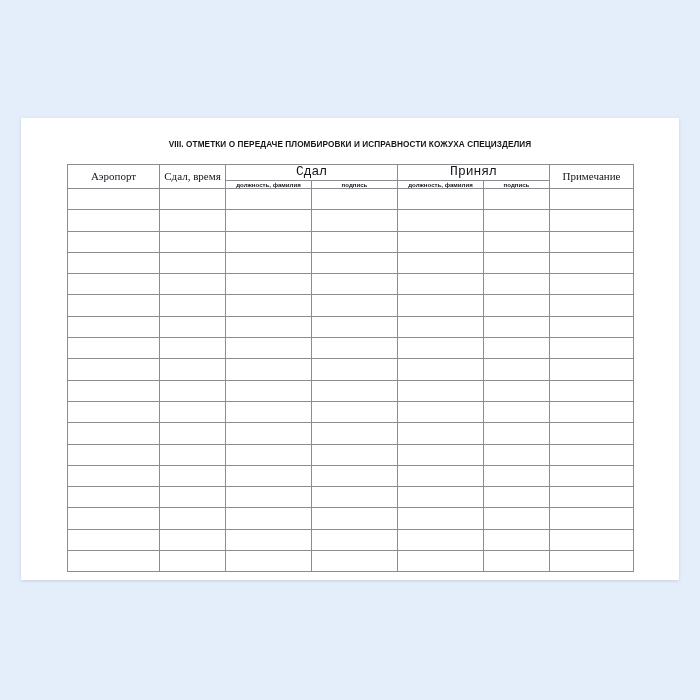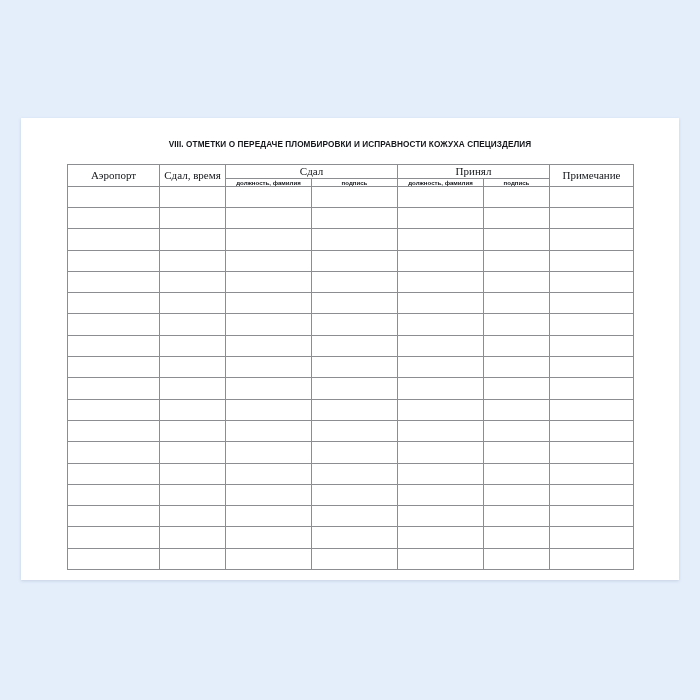--- a/index.html
+++ b/index.html
@@ -65,22 +65,22 @@
     font-family: "Liberation Serif", serif;
     line-height: 1.15;
     padding: 2px 1px;
   }
   th.hd.sub {
     font-size: 6.1px;
     font-weight: bold;
     font-family: "Liberation Sans", sans-serif;
   }
   th.hd.grp {
-    font-size: 11px;
-    font-family: Liberation Serif, serif;
+    font-size: 13px;
+    font-family: Liberation Mono, monospace;
   }
   tr.datarow td {
     height: 20.3px;
   }
   
   col.c-airport   { width: 92px; }
   col.c-datetime  { width: 66px; }
   col.c-gave-pos  { width: 86px; }
   col.c-gave-sign { width: 86px; }
   col.c-took-pos  { width: 86px; }

